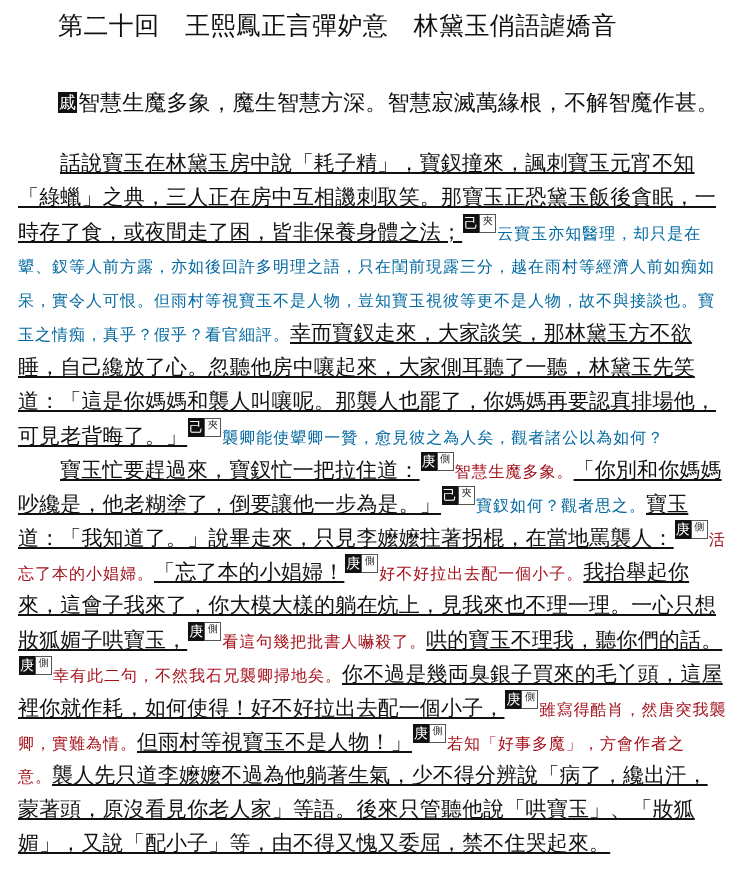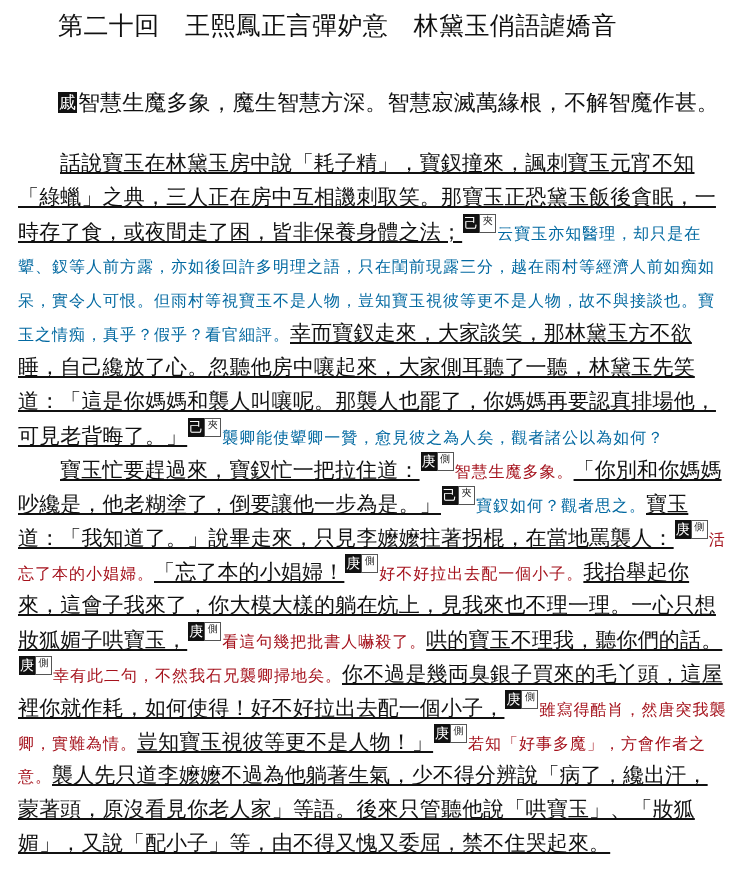--- a/index.html
+++ b/index.html
@@ -114,21 +114,21 @@
 
   <div class="line" style="top:656px">
     <span class="b"><span class="bm">庚</span><span class="bs">側</span></span><span class="r">幸有此二句，不然我石兄襲卿掃地矣。</span><span class="m">你不過是幾両臭銀子買來的毛丫頭，這屋</span>
   </div>
 
   <div class="line" style="top:690px">
     <span class="m">裡你就作耗，如何使得！好不好拉出去配一個小子，</span><span class="b"><span class="bm">庚</span><span class="bs">側</span></span><span class="r">雖寫得酷肖，然唐突我襲</span>
   </div>
 
   <div class="line" style="top:724px">
-    <span class="r">卿，實難為情。</span><span class="m">豈知寶玉視彼等更不是人物！」</span><span class="b"><span class="bm">庚</span><span class="bs">側</span></span><span class="r">若知「好事多魔」，方會作者之</span>
+    <span class="r">卿，實難為情。</span><span class="m">但雨村等視寶玉不是人物！」</span><span class="b"><span class="bm">庚</span><span class="bs">側</span></span><span class="r">若知「好事多魔」，方會作者之</span>
   </div>
 
   <div class="line" style="top:758px">
     <span class="r">意。</span><span class="m">襲人先只道李嬤嬤不過為他躺著生氣，少不得分辨說「病了，纔出汗，</span>
   </div>
 
   <div class="line" style="top:792px">
     <span class="m">蒙著頭，原沒看見你老人家」等語。後來只管聽他說「哄寶玉」、「妝狐</span>
   </div>
 

